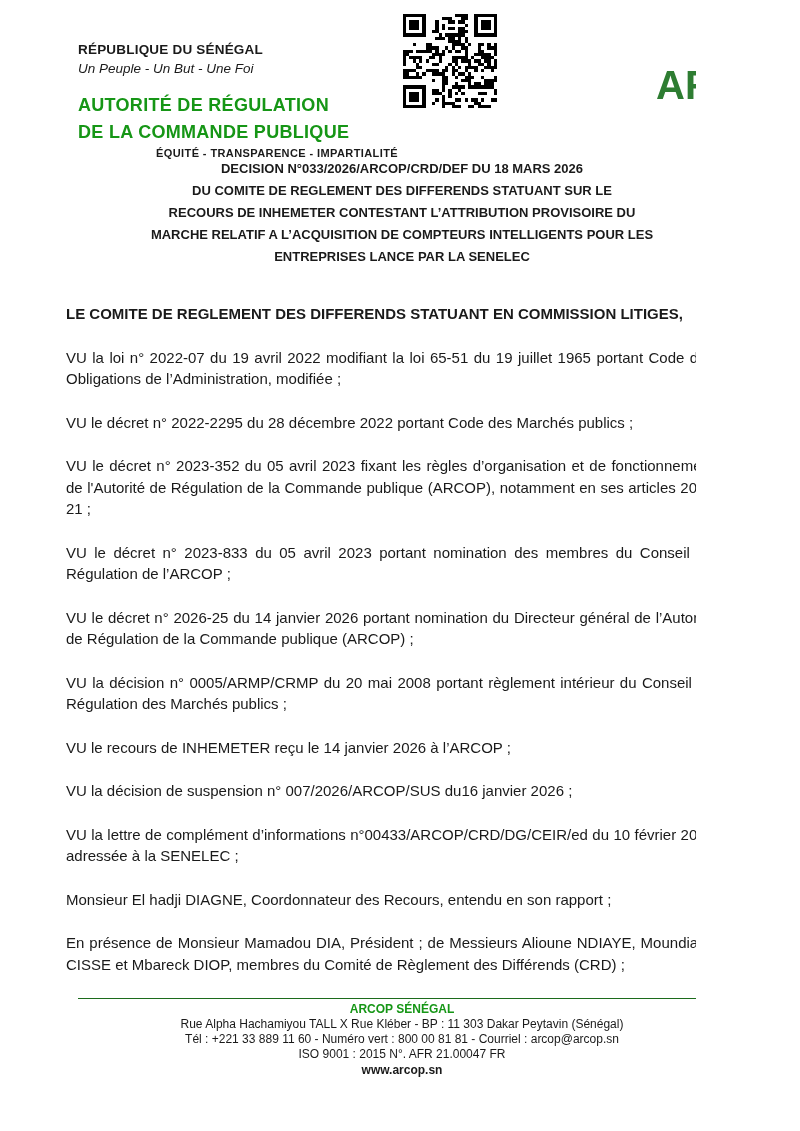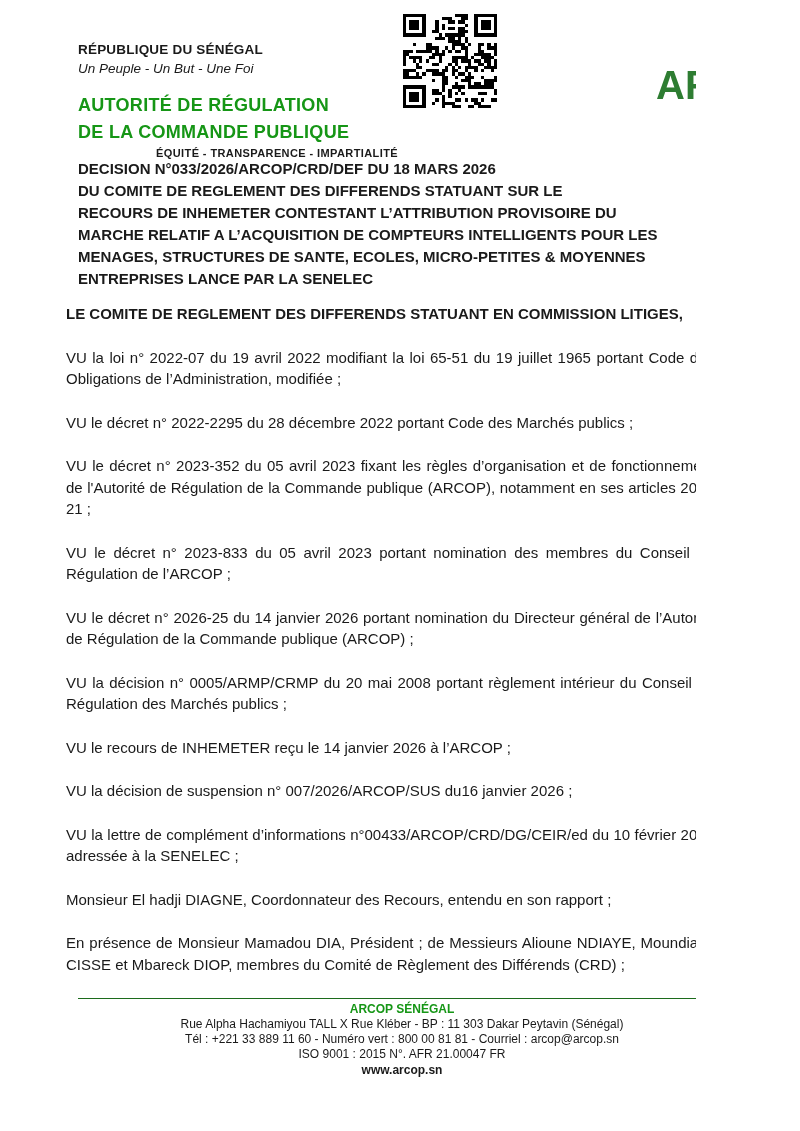--- a/index.html
+++ b/index.html
@@ -16,21 +16,21 @@
   .gov-block{position:absolute;left:78px;top:42px;width:320px;}
   .republic{font-size:13.5px;font-weight:bold;letter-spacing:.2px;}
   .motto{font-size:13.5px;font-style:italic;margin-top:4px;}
   .authority{margin-top:16px;font-size:18px;font-weight:bold;color:var(--green);line-height:27px;letter-spacing:.3px;}
   .values{font-size:11px;font-weight:bold;letter-spacing:.4px;margin-top:1px;text-align:right;}
   .qr{position:absolute;left:403px;top:14px;width:94px;height:94px;}
   .logo{position:absolute;left:656px;top:55px;width:136px;height:58px;}
   
   .title{
     position:absolute;left:78px;top:158px;width:648px;
-    font-weight:bold;font-size:15px;line-height:22px;
+    text-align:center;font-weight:bold;font-size:13px;line-height:22px;
   }
   
   .body{
     position:absolute;left:66px;top:303px;width:648px;
     font-size:15px;line-height:21.5px;text-align:justify;
   }
   .body .heading{font-weight:bold;margin:0 0 22px 0;}
   .body p{margin:0 0 22px 0;}
   
   .footer{
@@ -372,21 +372,20 @@
       <text x="0" y="44" font-family="Liberation Sans, sans-serif" font-size="40" font-weight="bold" fill="#2e7d32">AR</text>
       <text x="70" y="44" font-family="Liberation Sans, sans-serif" font-size="40" font-weight="bold" fill="#2e7d32">OP</text>
     </svg>
   </div>
 
   <div class="title">
     <div>DECISION N°033/2026/ARCOP/CRD/DEF DU 18 MARS 2026</div>
     <div>DU COMITE DE REGLEMENT DES DIFFERENDS STATUANT SUR LE</div>
     <div>RECOURS DE INHEMETER CONTESTANT L’ATTRIBUTION PROVISOIRE DU</div>
     <div>MARCHE RELATIF A L’ACQUISITION DE COMPTEURS INTELLIGENTS POUR LES</div>
-    <div>MENAGES, STRUCTURES DE SANTE, ECOLES, MICRO-PETITES &amp; MOYENNES</div>
     <div>ENTREPRISES LANCE PAR LA SENELEC</div>
   </div>
 
   <div class="body">
     <p class="heading">LE COMITE DE REGLEMENT DES DIFFERENDS STATUANT EN COMMISSION LITIGES,</p>
     <p>VU la loi n° 2022-07 du 19 avril 2022 modifiant la loi 65-51 du 19 juillet 1965 portant Code des Obligations de l’Administration, modifiée ;</p>
     <p>VU le décret n° 2022-2295 du 28 décembre 2022 portant Code des Marchés publics ;</p>
     <p>VU le décret n° 2023-352 du 05 avril 2023 fixant les règles d’organisation et de fonctionnement de l'Autorité de Régulation de la Commande publique (ARCOP), notamment en ses articles 20 et 21 ;</p>
     <p>VU le décret n° 2023-833 du 05 avril 2023 portant nomination des membres du Conseil de Régulation de l’ARCOP ;</p>
     <p>VU le décret n° 2026-25 du 14 janvier 2026 portant nomination du Directeur général de l’Autorité de Régulation de la Commande publique (ARCOP) ;</p>

